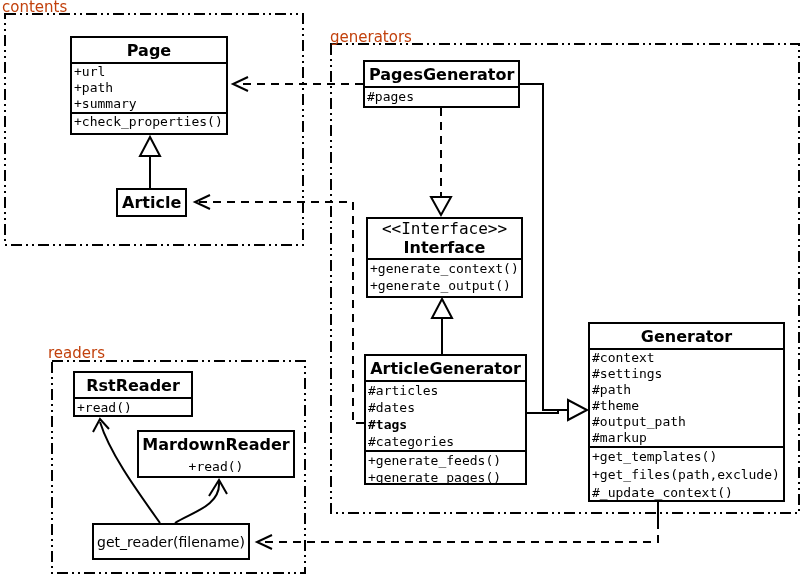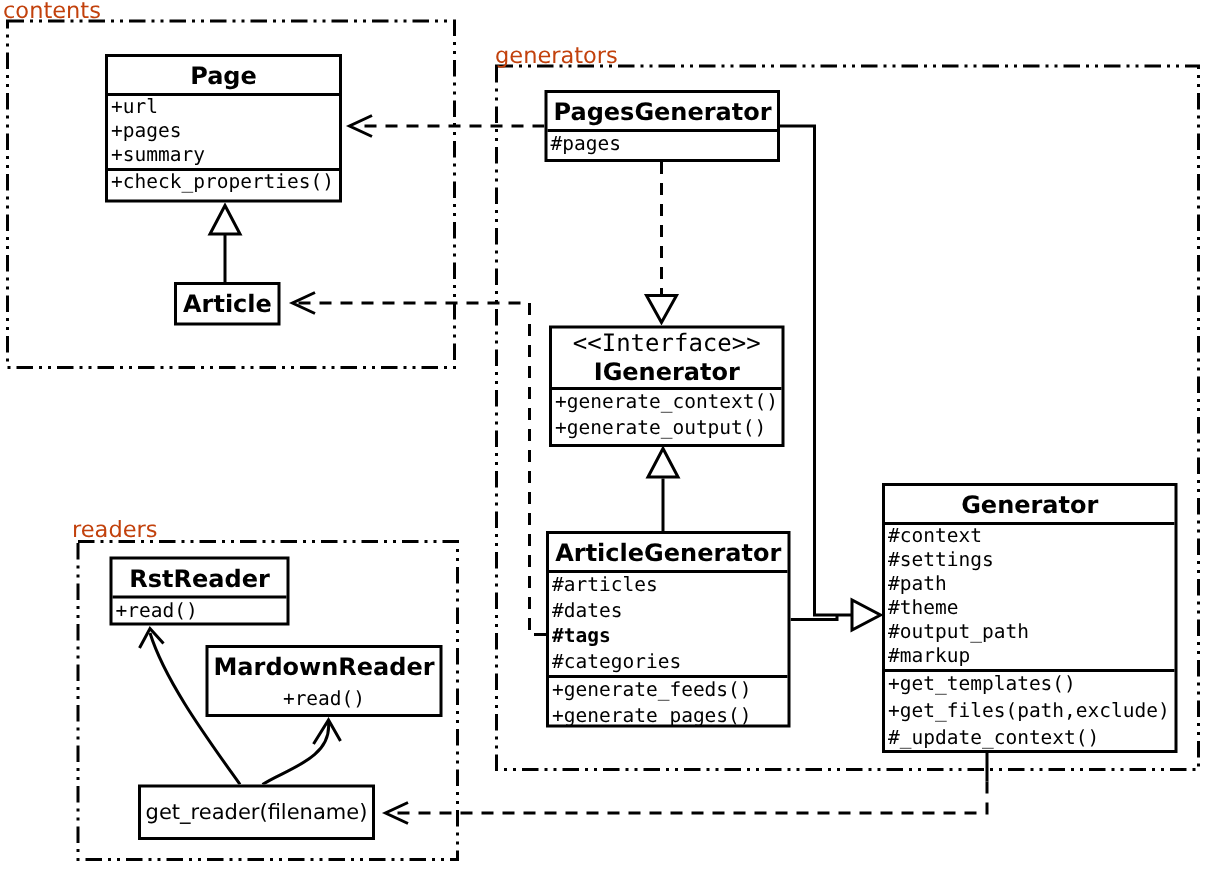--- a/index.html
+++ b/index.html
@@ -102,21 +102,21 @@
 
   <div class="pkg-label" style="left:2px;top:-1px;">contents</div>
   <div class="pkg-label" style="left:330px;top:29px;">generators</div>
   <div class="pkg-label" style="left:48px;top:345px;">readers</div>
 
   <div class="uml-box" style="left:70px;top:36px;width:158px;height:99px;">
     <div class="uml-title">Page</div>
     <div class="uml-sep"></div>
     <div>
       <div class="uml-row">+url</div>
-      <div class="uml-row">+pages</div>
+      <div class="uml-row">+path</div>
       <div class="uml-row">+summary</div>
     </div>
     <div class="uml-sep"></div>
     <div>
       <div class="uml-row">+check_properties()</div>
     </div>
   </div>
 
   <div class="uml-box" style="left:116px;top:188px;width:71px;height:29px;">
     <div class="uml-title" style="line-height:24px;">Article</div>
@@ -125,21 +125,21 @@
   <div class="uml-box" style="left:363px;top:60px;width:157px;height:48px;">
     <div class="uml-title">PagesGenerator</div>
     <div class="uml-sep"></div>
     <div>
       <div class="uml-row" style="line-height:18px;">#pages</div>
     </div>
   </div>
 
   <div class="uml-box" style="left:366px;top:217px;width:157px;height:81px;">
     <div class="uml-stereo">&lt;&lt;Interface&gt;&gt;</div>
-    <div class="uml-title" style="line-height:21px;">IGenerator</div>
+    <div class="uml-title" style="line-height:21px;">Interface</div>
     <div class="uml-sep"></div>
     <div>
       <div class="uml-row" style="line-height:17px;">+generate_context()</div>
       <div class="uml-row" style="line-height:17px;">+generate_output()</div>
     </div>
   </div>
 
   <div class="uml-box" style="left:364px;top:354px;width:163px;height:131px;">
     <div class="uml-title">ArticleGenerator</div>
     <div class="uml-sep"></div>

